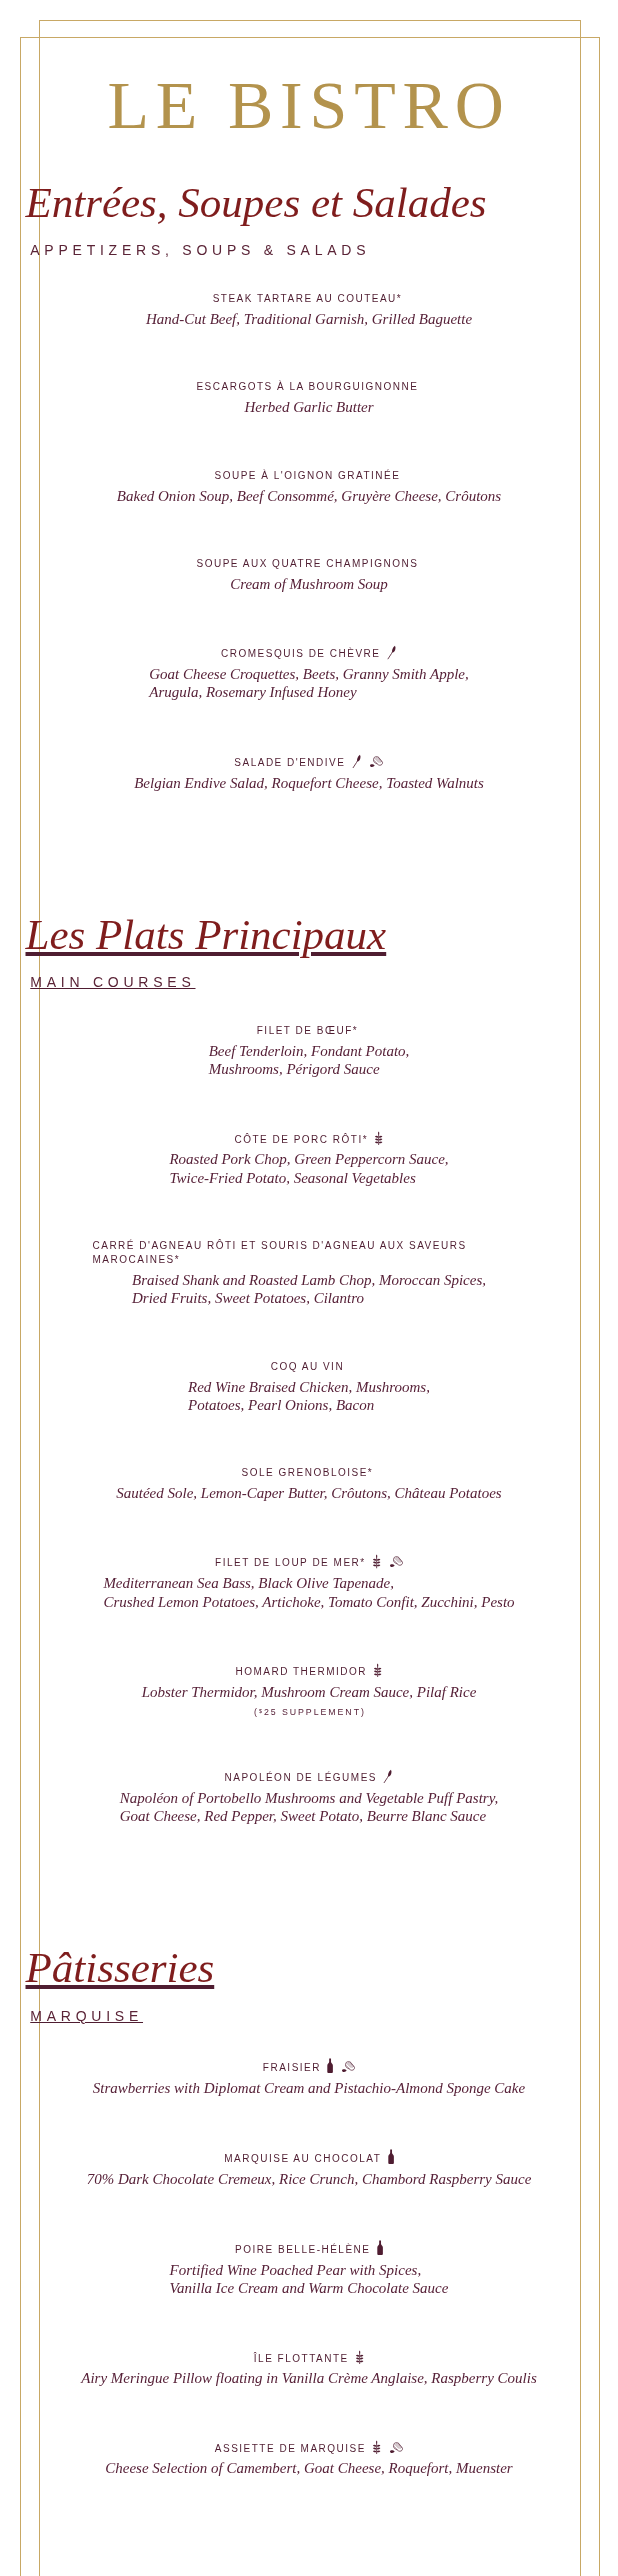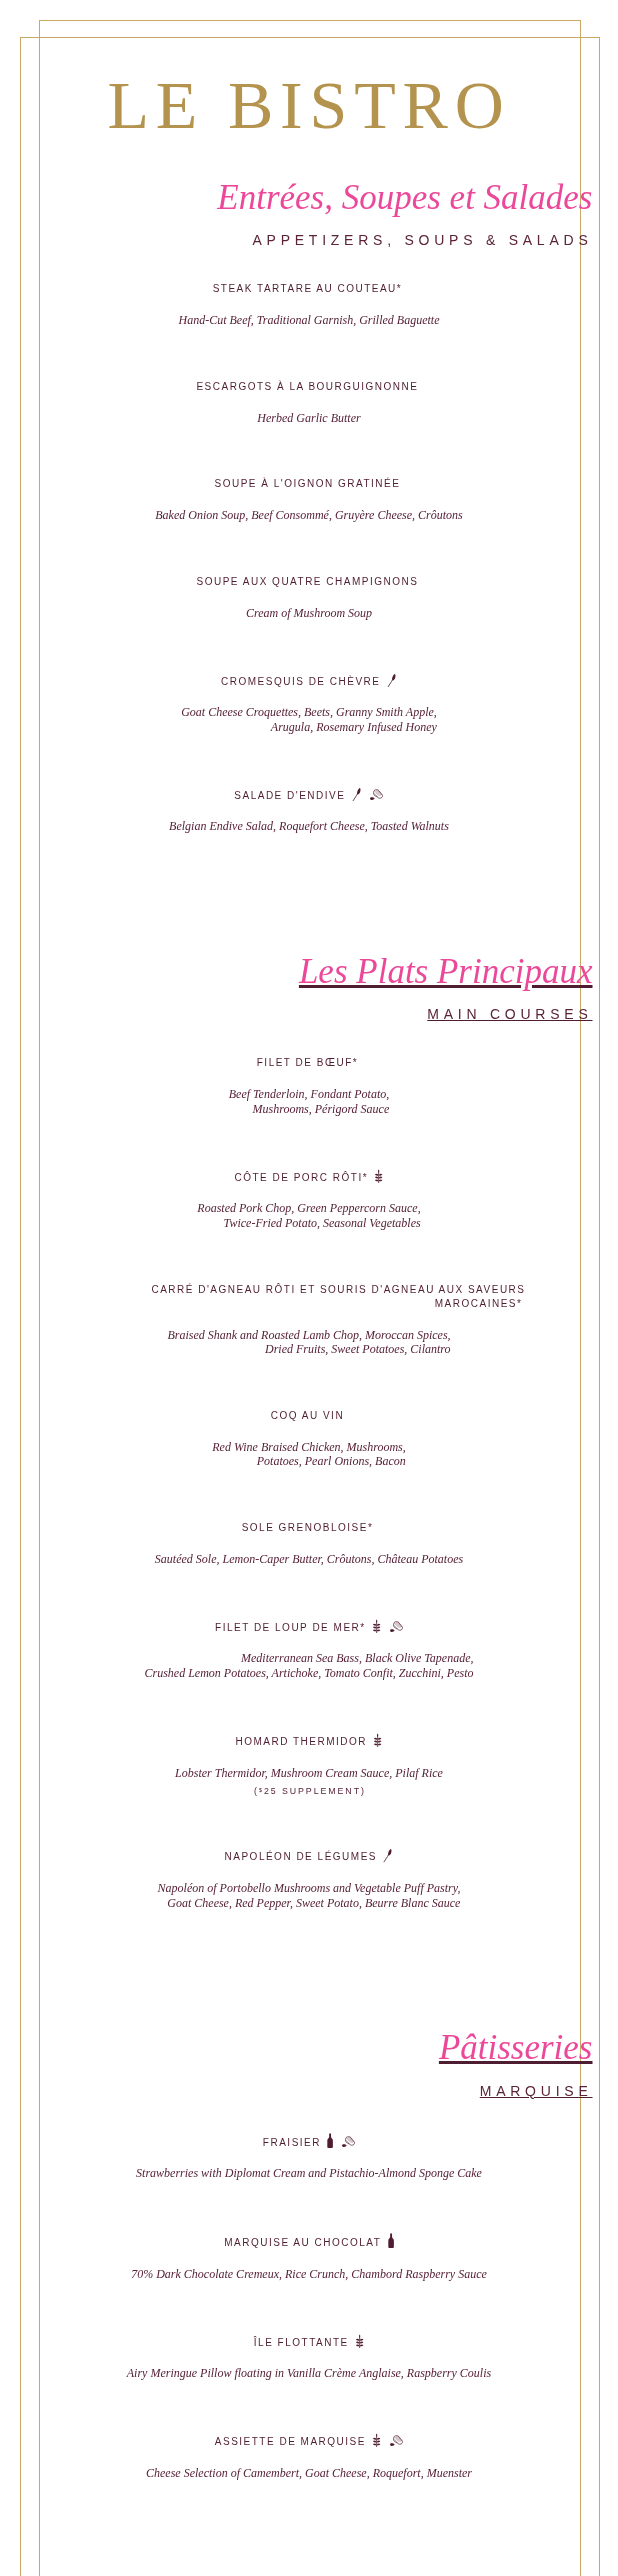--- a/index.html
+++ b/index.html
@@ -16,21 +16,21 @@
   .frame { position: absolute; border: 1px solid #c8a865; pointer-events: none; }
   .frame-tall  { left: 39px; top: 19.6px;  width: 540px; height: 2921px; }
   .frame-wide  { left: 20px; top: 37px;  width: 578px; height: 2886px; }
 
   .content {
     position: relative;
     width: 100%;
     display: flex;
     flex-direction: column;
     align-items: center;
-    text-align: right;
+    text-align: left;
     padding-top: 71px;
     box-sizing: border-box;
   }
 
   .logo {
     font-family: "Liberation Serif", serif;
     font-weight: 400;
     font-size: 68px;
     line-height: 1;
     letter-spacing: 0.10em;
@@ -38,23 +38,23 @@
     white-space: nowrap;
   }
 
   .section-heading { margin-top: 37px; }
   .section + .section .section-heading { margin-top: 116px; text-decoration: underline; }
 
   .script-heading {
     font-family: "Liberation Serif", "DejaVu Serif", serif;
     font-style: italic;
     font-weight: 400;
-    font-size: 35px;
+    font-size: 43px;
     line-height: 1.25;
-    color: #ec4899;
+    color: #7f1d1d;
   }
   .sub-heading {
     margin-top: 12.4px;
     font-size: 14px;
     letter-spacing: 0.34em;
     text-indent: 0.34em;
     color: #5a2336;
   }
 
   .items {
@@ -73,24 +73,24 @@
     letter-spacing: 0.15em;
     line-height: 1.4;
     max-width: 433px;
     color: #4f1d31;
     margin: 0;
   }
   .item-icons { display: inline-block; white-space: nowrap; margin-left: 3.1px; }
   .item-icons svg { vertical-align: -2.6px; margin-left: 3.1px; }
 
   .item-desc {
-    margin-top: 17px;
+    margin-top: 4px;
     font-family: "Liberation Serif", serif;
     font-style: italic;
-    font-size: 12px;
+    font-size: 15px;
     line-height: 1.22;
     color: #572138;
   }
   .item-note {
     margin-top: 6.2px;
     font-size: 8.8px;
     letter-spacing: 0.22em;
     text-indent: 0.22em;
     color: #572138;
   }
@@ -328,20 +328,31 @@
     <h3 class="item-name"><span>MARQUISE AU CHOCOLAT</span><span class="item-icons">
   <svg class="glyph" width="6.2" height="15.5" viewBox="0 0 12 30" fill="none" xmlns="http://www.w3.org/2000/svg">
     <path d="M4.2 1 h3.6 v6.2 c0 2.8 3.6 3.6 3.6 7.4 v12.4 a2 2 0 0 1 -2 2 h-6.8 a2 2 0 0 1 -2 -2 v-12.4 c0 -3.8 3.6 -4.6 3.6 -7.4 Z" fill="currentColor"></path>
   </svg>
 </span></h3>
     <div class="item-desc">
                 <div class="desc-line">70% Dark Chocolate Cremeux, Rice Crunch, Chambord Raspberry Sauce</div>
               </div>
   </div>
 
+  <div class="menu-item">
+    <h3 class="item-name"><span>POIRE BELLE-HÉLÈNE</span><span class="item-icons">
+  <svg class="glyph" width="6.2" height="15.5" viewBox="0 0 12 30" fill="none" xmlns="http://www.w3.org/2000/svg">
+    <path d="M4.2 1 h3.6 v6.2 c0 2.8 3.6 3.6 3.6 7.4 v12.4 a2 2 0 0 1 -2 2 h-6.8 a2 2 0 0 1 -2 -2 v-12.4 c0 -3.8 3.6 -4.6 3.6 -7.4 Z" fill="currentColor"></path>
+  </svg>
+</span></h3>
+    <div class="item-desc">
+                <div class="desc-line">Fortified Wine Poached Pear with Spices,</div>
+                <div class="desc-line">Vanilla Ice Cream and Warm Chocolate Sauce</div>
+              </div>
+  </div>
 
   <div class="menu-item">
     <h3 class="item-name"><span>ÎLE FLOTTANTE</span><span class="item-icons">
   <svg class="glyph" width="9.3" height="14.4" viewBox="0 0 18 28" fill="none" xmlns="http://www.w3.org/2000/svg">
     <path d="M9 27 L9 6" stroke="currentColor" stroke-width="1.6" stroke-linecap="round"></path>
     <path d="M9 1 C7.4 2.8 7.4 5.4 9 7.2 C10.6 5.4 10.6 2.8 9 1 Z" fill="currentColor"></path>
     <path d="M8.2 10.5 C5.8 8.7 3.2 9 1.8 10.2 C2.6 12.6 5.6 13.6 8.2 12.6 Z" fill="currentColor"></path>
     <path d="M9.8 10.5 C12.2 8.7 14.8 9 16.2 10.2 C15.4 12.6 12.4 13.6 9.8 12.6 Z" fill="currentColor"></path>
     <path d="M8.2 16 C5.8 14.2 3.2 14.5 1.8 15.7 C2.6 18.1 5.6 19.1 8.2 18.1 Z" fill="currentColor"></path>
     <path d="M9.8 16 C12.2 14.2 14.8 14.5 16.2 15.7 C15.4 18.1 12.4 19.1 9.8 18.1 Z" fill="currentColor"></path>

